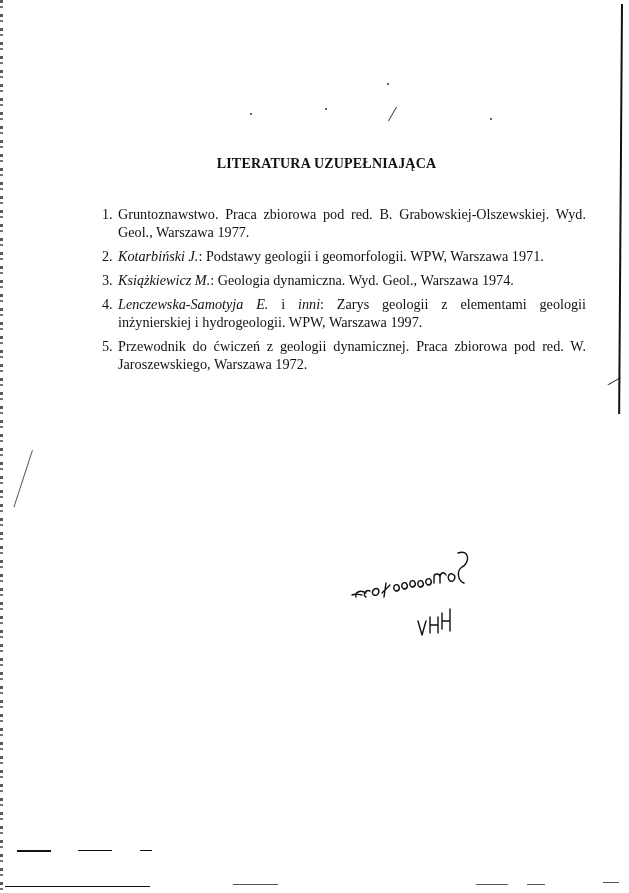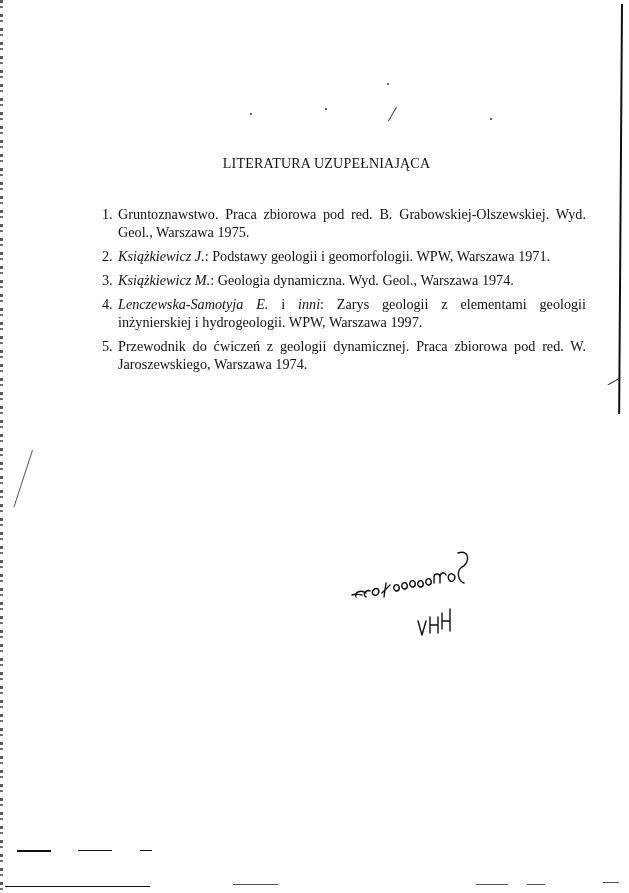--- a/index.html
+++ b/index.html
@@ -51,21 +51,21 @@
       background: #555;
       transform: rotate(18deg);
       transform-origin: top left;
     }
     .heading {
       position: absolute;
       left: 0; top: 156px;
       width: 629px;
       text-align: center;
       font-size: 14px;
-      font-weight: normal;
+      font-weight: bold;
       letter-spacing: 0.2px;
       padding-left: 24px;
       box-sizing: border-box;
     }
     .biblio {
       position: absolute;
       left: 96px; top: 205px;
       width: 490px;
       margin: 0; padding: 0;
       list-style: none;
@@ -121,37 +121,37 @@
   <div class="speck" style="left:325px;top:108px;"></div>
   <div class="speck" style="left:387px;top:83px;"></div>
   <div class="speck" style="left:490px;top:118px;"></div>
   <div style="position:absolute;left:392px;top:106px;width:1px;height:16px;background:#444;transform:rotate(30deg);"></div>
 
   <div class="heading">LITERATURA UZUPEŁNIAJĄCA</div>
 
   <ol class="biblio">
     <li>
       <span class="num">1.</span>
-      <span>Gruntoznawstwo. Praca zbiorowa pod red. B. Grabowskiej-Olszewskiej. Wyd. Geol., Warszawa 1975.</span>
+      <span>Gruntoznawstwo. Praca zbiorowa pod red. B. Grabowskiej-Olszewskiej. Wyd. Geol., Warszawa 1977.</span>
     </li>
     <li>
       <span class="num">2.</span>
-      <span class="author">Książkiewicz J.</span><span>: Podstawy geologii i geomorfologii. WPW, Warszawa 1971.</span>
+      <span class="author">Kotarbiński J.</span><span>: Podstawy geologii i geomorfologii. WPW, Warszawa 1971.</span>
     </li>
     <li>
       <span class="num">3.</span>
       <span class="author">Książkiewicz M.</span><span>: Geologia dynamiczna. Wyd. Geol., Warszawa 1974.</span>
     </li>
     <li>
       <span class="num">4.</span>
       <span class="author">Lenczewska-Samotyja E.</span><span class="conj"> i </span><span class="others">inni</span><span>: Zarys geologii z elementami geologii inżynierskiej i hydrogeologii. WPW, Warszawa 1997.</span>
     </li>
     <li>
       <span class="num">5.</span>
-      <span>Przewodnik do ćwiczeń z geologii dynamicznej. Praca zbiorowa pod red. W. Jaroszewskiego, Warszawa 1974.</span>
+      <span>Przewodnik do ćwiczeń z geologii dynamicznej. Praca zbiorowa pod red. W. Jaroszewskiego, Warszawa 1972.</span>
     </li>
   </ol>
 
   <svg class="signature" viewBox="0 0 150 100" width="150" height="100">
     <g fill="none" stroke="#111" stroke-width="1.4" stroke-linecap="round" stroke-linejoin="round">
 
       <path d="M128 8 C140 4 140 18 132 22 C126 26 128 36 134 38"></path>
       <path d="M124 30 c-4 -4 -8 2 -4 6 c4 2 6 -4 4 -6"></path>
       <path d="M116 30 c-2 -4 -6 -2 -6 2 l0 6 m0 -6 c0 -4 -6 -4 -6 0 l0 6"></path>
       <path d="M100 34 c-4 -2 -6 4 -2 6 c4 0 4 -4 2 -6"></path>

